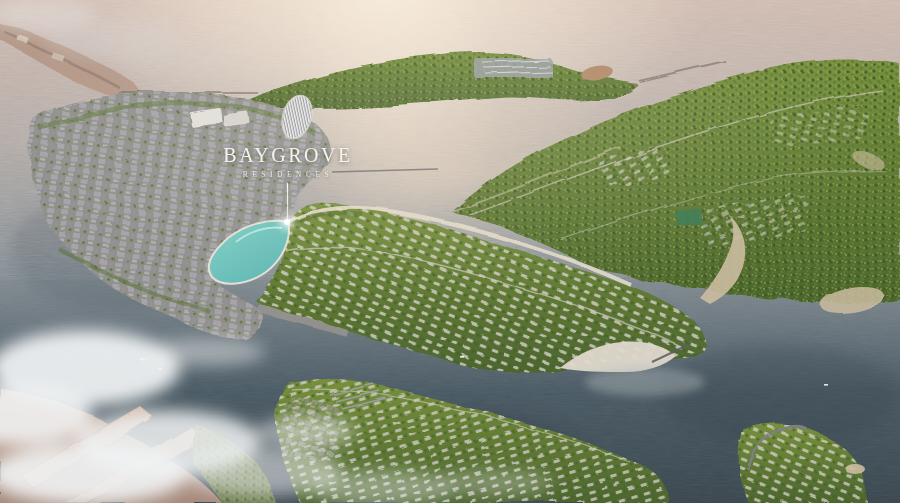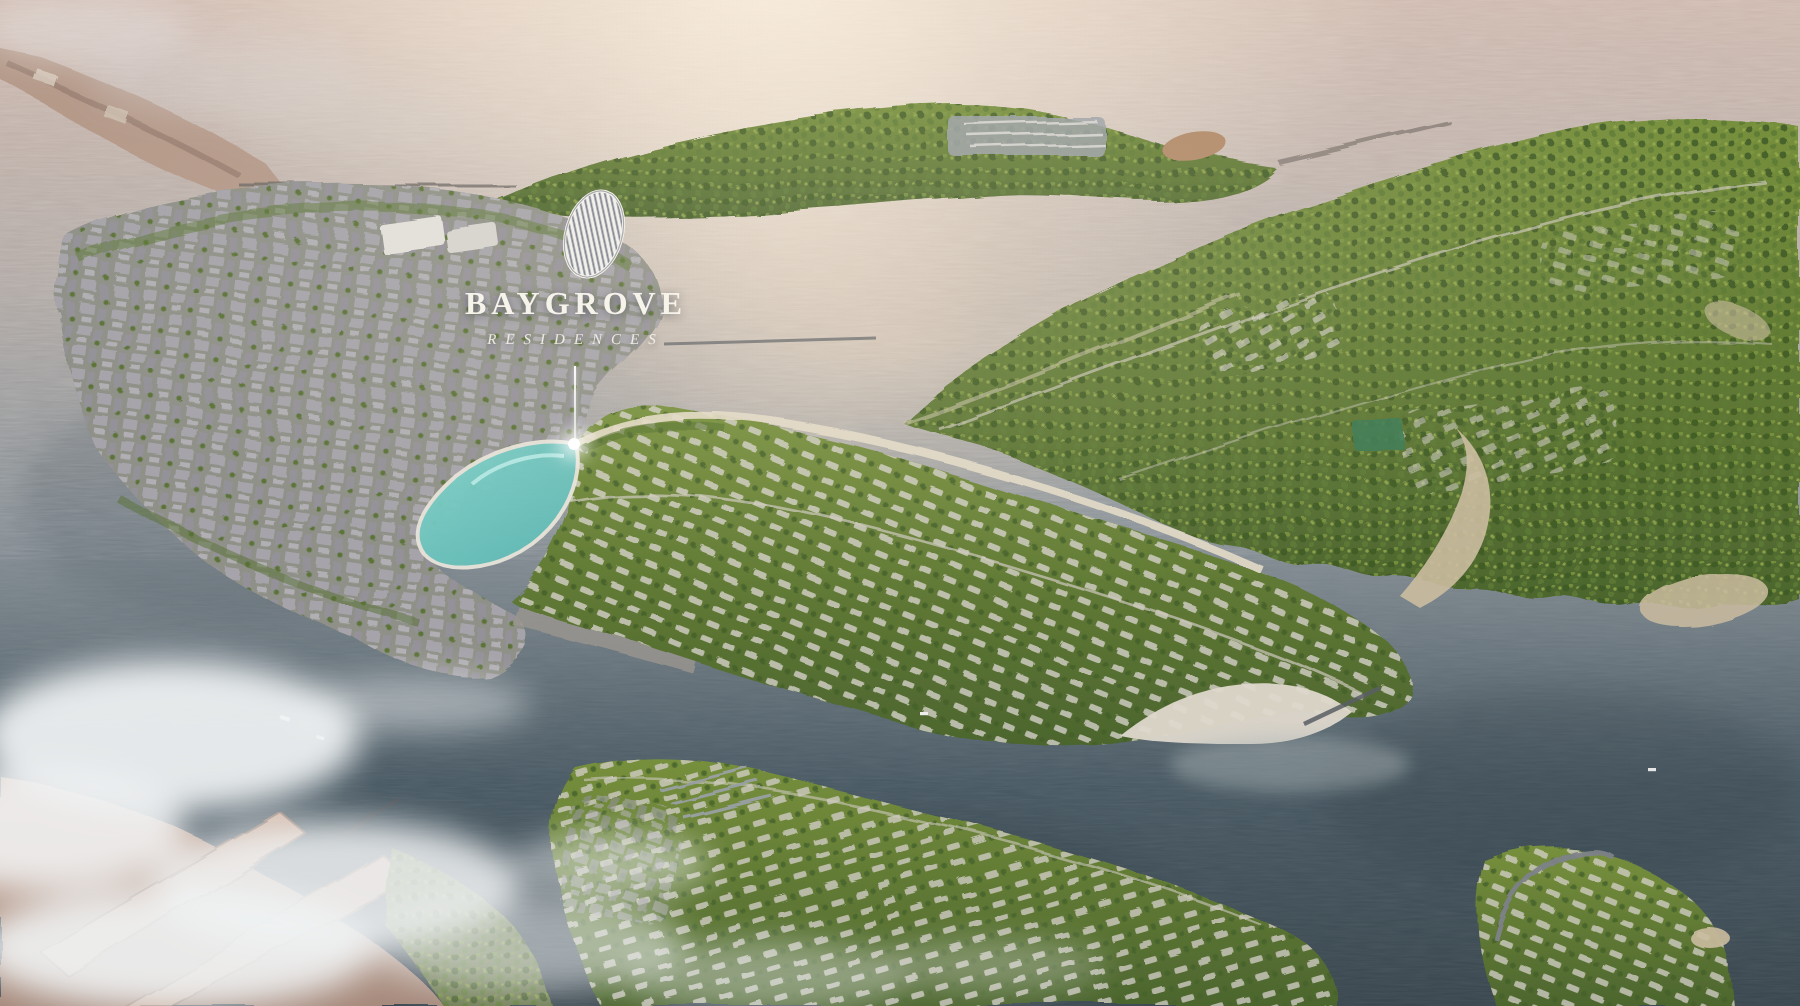--- a/index.html
+++ b/index.html
@@ -25,30 +25,29 @@
   .f-cloud{fill:var(--cloud-white,#f1f3f4);}
 
   
   .label{
     position:absolute;left:213px;top:144px;width:150px;
     text-align:center;color:var(--label-white,#f6f3eb);
     pointer-events:none;
   }
   .label-title{
     font-family:"Liberation Serif","DejaVu Serif",serif;
-    font-size:16px;letter-spacing:2.5px;font-weight:700;
+    font-size:20px;letter-spacing:2.5px;font-weight:400;
     text-shadow:0 1px 4px rgba(40,50,55,.55);
     white-space:nowrap;
   }
   .label-subtitle{
     font-family:"Liberation Serif","DejaVu Serif",serif;
     font-size:7.5px;letter-spacing:4.5px;margin-top:3px;
     opacity:.9;text-shadow:0 1px 3px rgba(40,50,55,.5);
     white-space:nowrap;
-    font-style:italic;
   }
   .label-pointer{
     position:absolute;left:287px;top:183px;width:1px;height:38px;
     background:linear-gradient(to bottom,rgba(255,255,255,.95),rgba(255,255,255,.65));
     box-shadow:0 0 2px rgba(255,255,255,.6);
   }
   .label-dot{
     position:absolute;left:284px;top:219px;width:6px;height:6px;border-radius:50%;
     background:#fff;
     box-shadow:0 0 9px 4px rgba(255,255,255,.85);

